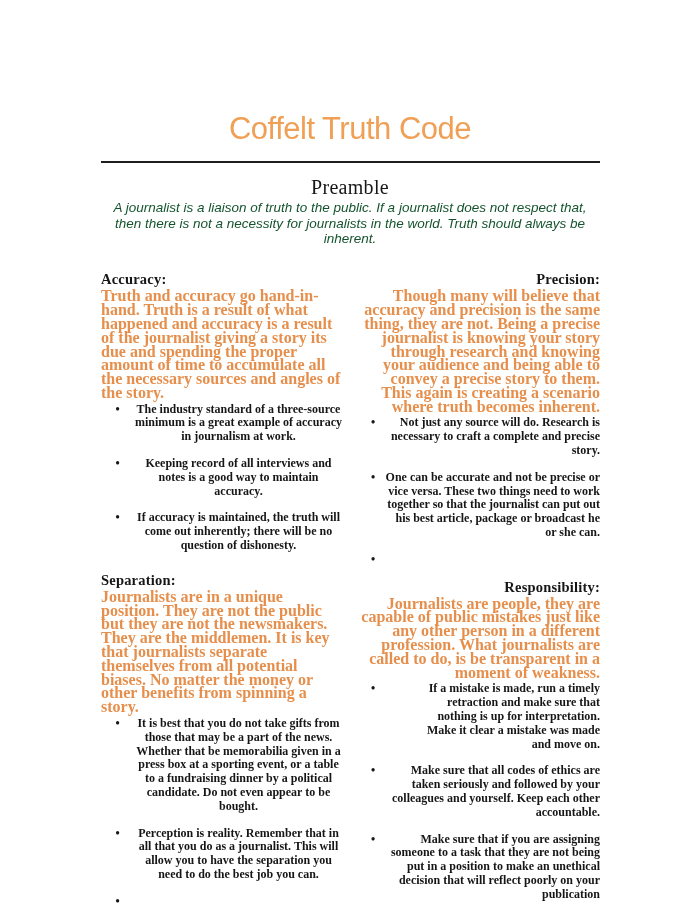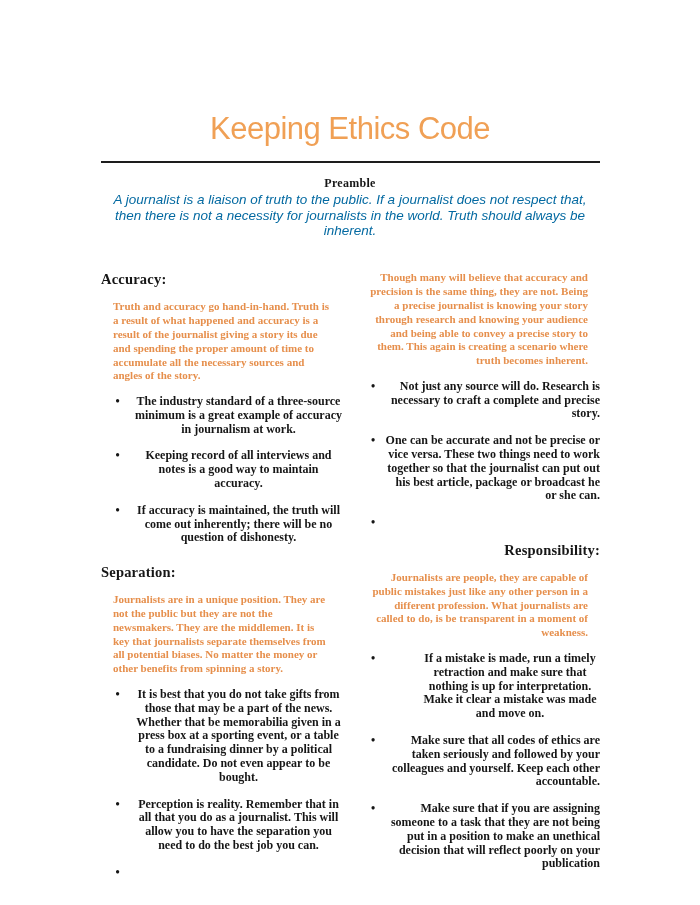--- a/index.html
+++ b/index.html
@@ -18,60 +18,60 @@
     font-family:"Liberation Sans", sans-serif;
     font-size:31px;line-height:1.1;letter-spacing:-0.5px;
     color:var(--accent-title);font-weight:400;
   }
   .title-rule{
     margin:15px 100px 0 101px;height:0;
     border-top:2px solid #1d1d1d;
   }
   .preamble-heading{
     margin-top:13px;text-align:center;
-    font-size:12px;font-weight:bold;letter-spacing:0.3px;
+    font-size:20px;font-weight:normal;letter-spacing:0.3px;
   }
   .preamble-text{
     width:500px;margin:1px auto 16px;text-align:center;
     font-family:"Liberation Sans", sans-serif;font-style:italic;
-    font-size:13.5px;line-height:15.4px;color:#0369a1;
+    font-size:13.5px;line-height:15.4px;color:#14532d;
   }
   .columns{
     width:499px;margin:21px 100px 0 101px;
     display:grid;grid-template-columns:242px 242px;column-gap:15px;
   }
   .section-heading{
     font-size:14.5px;font-weight:bold;letter-spacing:0.2px;
-    margin:12px 0 1px 0;
+    margin:4px 0 1px 0;
   }
   .col-right .section-heading{text-align:right;}
   .section-intro{
-    font-size:11px;font-weight:bold;line-height:13.8px;
-    color:var(--accent-body);margin:12px;
+    font-size:16px;font-weight:bold;line-height:13.8px;
+    color:var(--accent-body);margin:0;
   }
   .col-right .section-intro{text-align:right;}
   .bullets{margin:3px 0 0 0;padding:0;list-style:none;}
   .bullet{display:flex;margin:0 0 13px 0;font-size:12px;font-weight:bold;line-height:13.8px;}
   .bullet:last-child{margin-bottom:0;}
   .bullet .marker{flex:0 0 33px;text-align:center;font-size:12px;}
   .col-right .bullet .marker{flex:0 0 14px;text-align:left;padding-left:13px;box-sizing:content-box;}
   .bullet .btext{flex:1 1 auto;}
   .col-left .bullet .btext{text-align:center;}
   .col-right .bullet .btext{text-align:right;}
-  .col-right .bullet.center .btext{text-align:center;margin-left:35px;}
+  .col-right .bullet.center .btext{text-align:right;margin-left:35px;}
   .section + .section{display:block;}
   .sec-separation{margin-top:19px;}
   .sec-responsibility{margin-top:12px;}
 </style>
 </head>
 <body>
 
 <div class="page">
 
-  <div class="doc-title">Keeping Ethics Code</div>
+  <div class="doc-title">Coffelt Truth Code</div>
 
   <div class="title-rule"></div>
 
   <div class="preamble-heading">Preamble</div>
   <div class="preamble-text">A journalist is a liaison of truth to the public. If a journalist does not respect that, then there is not a necessity for journalists in the world. Truth should always be inherent.</div>
 
   <div class="columns">
 
     <div class="col-left">
 
@@ -110,20 +110,21 @@
             <span class="marker">•</span>
           </li>
         </ul>
       </div>
 
     </div>
 
     <div class="col-right">
 
       <div class="section sec-precision">
+        <div class="section-heading">Precision:</div>
         <div class="section-intro">Though many will believe that accuracy and precision is the same thing, they are not. Being a precise journalist is knowing your story through research and knowing your audience and being able to convey a precise story to them. This again is creating a scenario where truth becomes inherent.</div>
         <ul class="bullets">
           <li class="bullet">
             <span class="marker">•</span>
             <span class="btext">Not just any source will do. Research is necessary to craft a complete and precise story.</span>
           </li>
           <li class="bullet">
             <span class="marker">•</span>
             <span class="btext">One can be accurate and not be precise or vice versa. These two things need to work together so that the journalist can put out his best article, package or broadcast he or she can.</span>
           </li>

